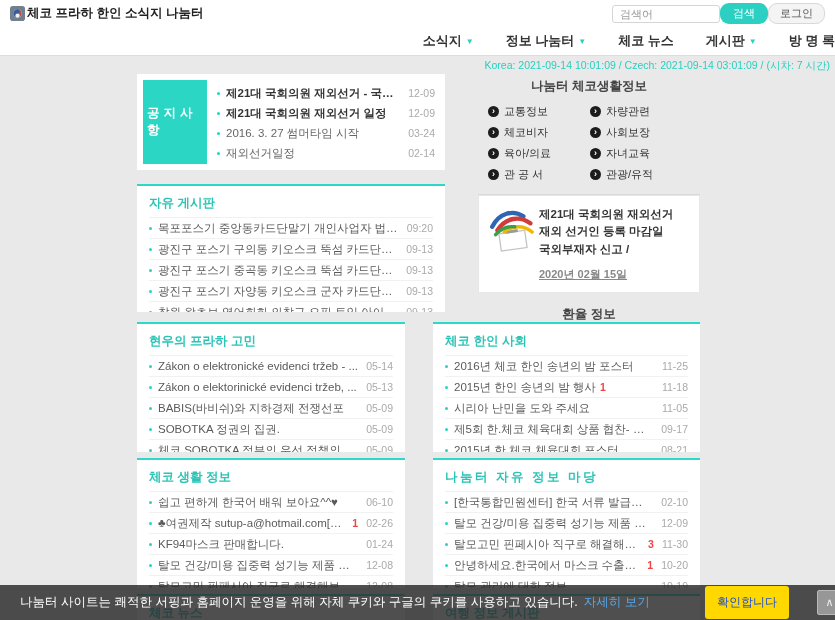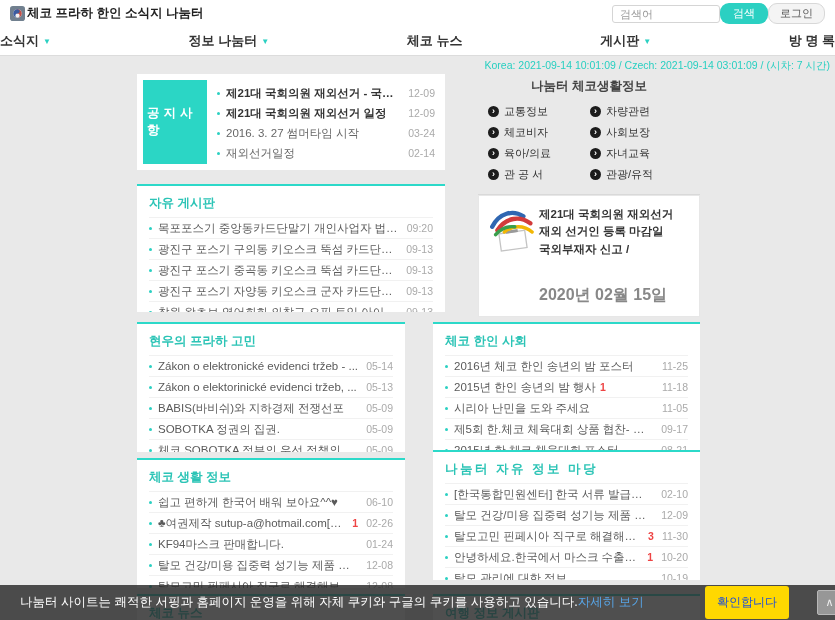--- a/index.html
+++ b/index.html
@@ -8,21 +8,21 @@
 
   
   .header { position:absolute; top:0; left:0; width:835px; height:56px; background:#fff; border-bottom:1px solid #dcdcdc; z-index:2; }
   .header-top { height:27px; display:flex; align-items:center; padding:0 10px; }
   .brand { display:flex; align-items:center; gap:2px; font-weight:bold; font-size:12.5px; color:#222; cursor:pointer; }
   .header-search { margin-left:auto; display:flex; align-items:center; }
   .search-input { width:108px; height:18px; border:1px solid #d5d5d5; border-radius:3px; font-size:11px; padding:0 7px; color:#555; outline:none; background:#fff; }
   .search-input::placeholder { color:#999; }
   .btn-search { background:#2bd0c2; color:#fff; border:none; border-radius:9px; font-size:11px; padding:3px 13px; cursor:pointer; }
   .btn-login { background:#f4f4f4; color:#555; border:1px solid #d8d8d8; border-radius:9px; font-size:11px; padding:2px 11px; cursor:pointer; }
-  .main-nav { height:28px; display:flex; justify-content:space-between; gap:32px; align-items:center; font-size:13px; font-weight:bold; color:#333; }
+  .main-nav { height:28px; display:flex; justify-content:flex-end; gap:32px; align-items:center; font-size:13px; font-weight:bold; color:#333; }
   .nav-item { display:flex; align-items:center; gap:4px; cursor:pointer; }
   .chev { color:#2bd0c2; font-size:8px; line-height:1; padding-top:2px; }
 
   
   .clock { position:absolute; top:59px; right:5px; font-size:10.5px; color:#28cfc1; z-index:1; }
 
   
   .main { position:absolute; left:137px; top:58px; width:563px; height:562px; }
 
   .notice-card { position:absolute; top:16px; left:0; width:308px; height:96px; background:#fff; display:flex; }
@@ -36,40 +36,40 @@
   .count { color:#ee4444; margin-left:4px; font-size:10.5px; font-weight:bold; flex:none; }
 
   
   .sidebar { position:absolute; top:16px; left:341px; width:222px; }
   .sb-title { text-align:center; font-size:12.5px; font-weight:bold; color:#444; margin:4px 0 9px; }
   .sb-links { display:grid; grid-template-columns:1fr 1fr; row-gap:6px; padding:0 8px 12px 10px; border-bottom:1px solid #d9d9d9; }
   .sb-link { display:flex; align-items:center; gap:5px; font-size:11px; color:#333; cursor:pointer; }
   .arrow-circle { width:11px; height:11px; border-radius:50%; background:#1c1c1c; color:#fff; font-size:9px; font-weight:bold; display:flex; align-items:center; justify-content:center; line-height:1; flex:none; }
   .banner { background:#fff; border:1px solid #e7e7e7; padding:10px 8px; display:flex; gap:0; align-items:flex-start; cursor:pointer; }
   .banner-text { font-size:11.5px; font-weight:bold; color:#333; line-height:1.5; }
-  .banner-date { font-size:16px; color:#888; font-weight:bold; margin-top:27px; }
+  .banner-date { font-size:11px; color:#888; font-weight:bold; margin-top:9px;text-decoration:underline; }
   .exchange { padding:9px 2px 12px; border-bottom:1px solid #d5d5d5; }
   .ex-sub { font-size:10.5px; font-weight:bold; color:#555; margin:7px 2px 8px; }
   .ex-grid { display:grid; grid-template-columns:1.08fr 1fr; row-gap:7px; font-size:10.5px; color:#666; padding:0 2px; }
 
   
   .board-card { position:absolute; background:#fff; border-top:2px solid #2cd9c9; padding:7px 12px 0; overflow:hidden; }
   .board-title { font-size:12.5px; font-weight:bold; color:#2cc4b6; margin:2px 0 5px; }
   .board-list { }
   .board-item { display:flex; align-items:center; height:21px; font-size:11.5px; color:#5a5a5a; border-top:1px solid #f1f1f1; cursor:pointer; }
   #board-free      { top:126px; left:0;    width:308px; height:128px; }
   #board-hyunwoo   { top:264px; left:0;    width:268px; height:130px; }
   #board-community { top:264px; left:296px; width:267px; height:130px; }
   #board-living    { top:400px; left:0;    width:268px; height:130px; }
-  #board-infoplaza { top:392px; left:296px; width:267px; height:130px; }
+  #board-infoplaza { top:400px; left:296px; width:267px; height:130px; }
   #board-news      { top:536px; left:0;    width:268px; height:80px; }
   #board-travel    { top:536px; left:296px; width:267px; height:80px; }
 
   
-  .cookie-bar { position:absolute; left:0; bottom:0; width:835px; height:35px; background:rgba(40,40,40,0.82); z-index:5; display:flex; align-items:center; padding:0 20px; color:#fff; font-size:12.5px; }
+  .cookie-bar { position:absolute; left:0; bottom:0; width:835px; height:35px; background:rgba(40,40,40,0.82); z-index:5; display:flex; align-items:center; padding:0 20px; color:#fff; font-size:12.5px; gap:6px; }
   .cookie-link { color:#58a6e8; cursor:pointer; text-decoration:none; }
   .cookie-btn { margin-left:auto; margin-right:26px; background:#ffd800; color:#1d4ed8; border:none; border-radius:3px; padding:8px 12px; font-size:12px; cursor:pointer; }
   .scroll-top { position:absolute; right:-7px; bottom:5px; z-index:6; width:25px; height:25px; background:#979797; border:1px solid #b9b9b9; color:#efefef; font-size:11px; display:flex; align-items:center; justify-content:center; border-radius:2px; cursor:pointer; }
 </style>
 </head>
 <body>
 
 <div class="page">
 
   <div class="header">

